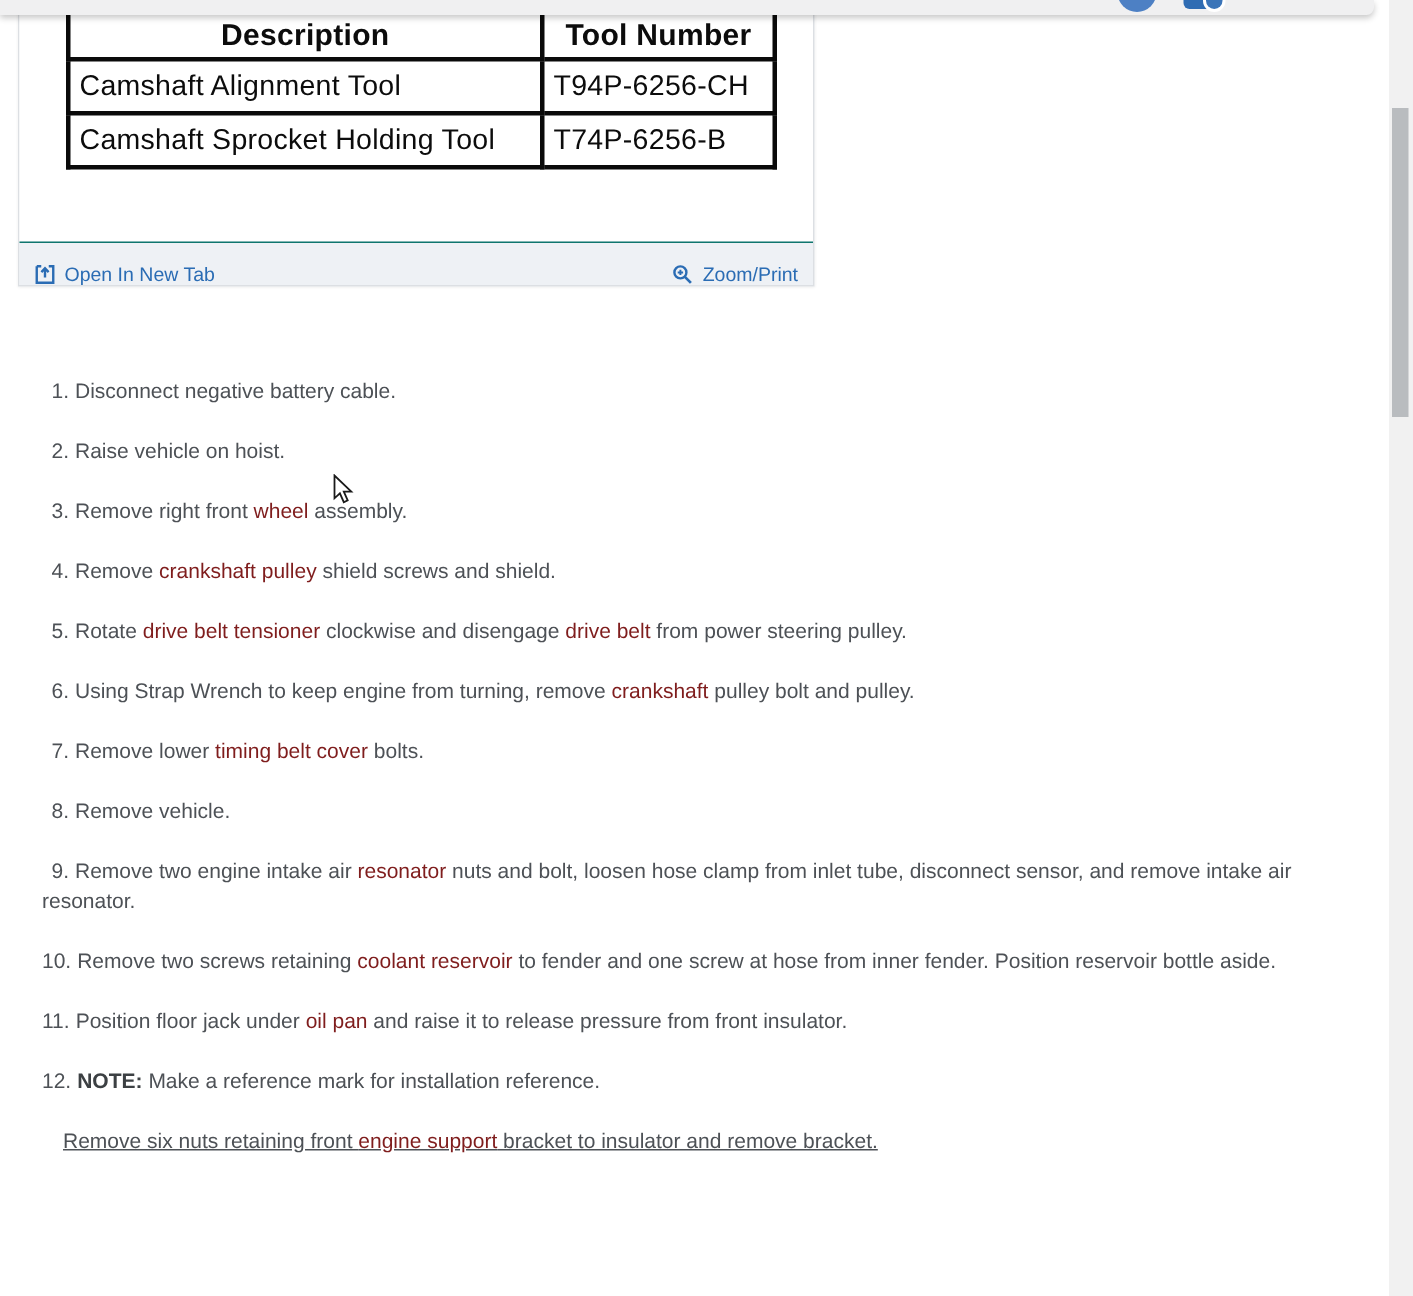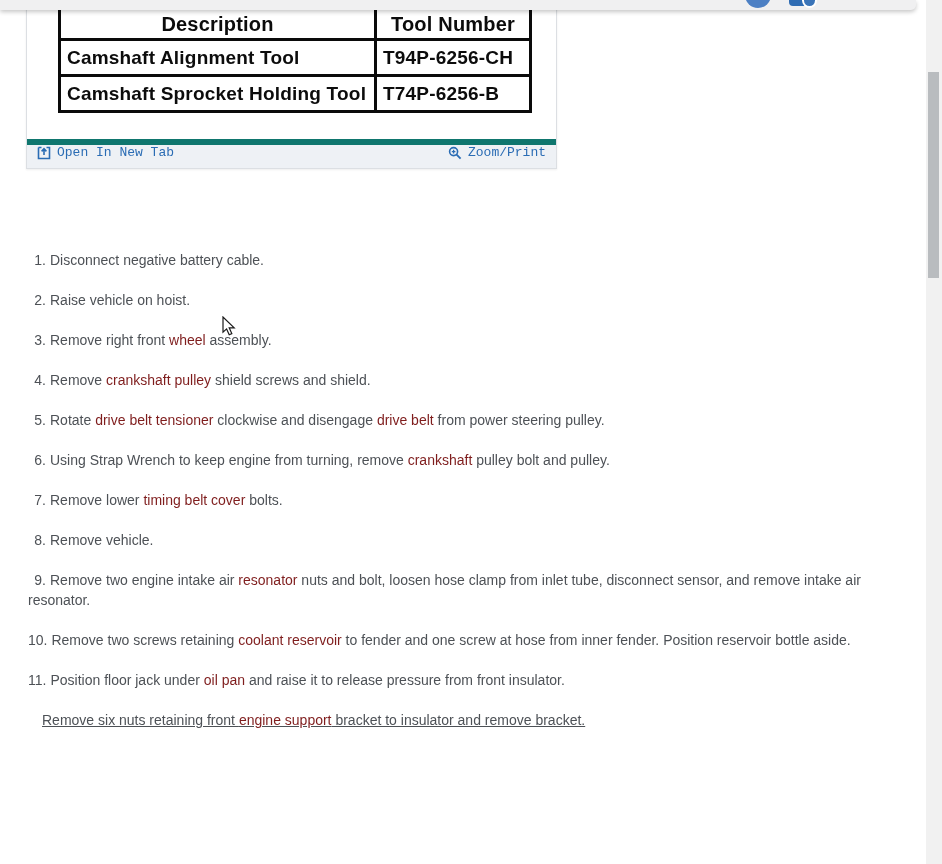--- a/index.html
+++ b/index.html
@@ -12,37 +12,37 @@
     background: #f0f0f1; border-bottom-right-radius: 5px;
     box-shadow: 0 2px 4px rgba(0,0,0,.22); overflow: hidden; z-index: 30; }
   .tb-avatar { position: absolute; left: 745px; top: -18px; width: 26px; height: 26px;
     border-radius: 50%; background: #4d80c4; }
   .tb-help { position: absolute; left: 789px; top: -15px; width: 25px; height: 21px;
     border-radius: 4px; background: #2f6cb3; }
   .tb-help-badge { position: absolute; left: 15px; top: 10px; width: 11px; height: 11px;
     border-radius: 50%; background: #3a74b8; box-shadow: 0 0 0 2px #fff; }
 
   
-  .card { position: absolute; left: 26px; top: 0; width: 531px; height: 169px;
+  .card { position: absolute; left: 12px; top: 0; width: 531px; height: 191px;
     background: #fff; border: 1px solid #dcdfe3; box-shadow: 0 1px 2px rgba(0,0,0,.07); }
   .imgarea { position: absolute; left: 0; top: 0; width: 529px; height: 161px; background: #fff; }
   table.scan { position: absolute; left: 31px; top: 6px; width: 471px;
     border-collapse: collapse; table-layout: fixed; color: #0c0c0c; }
   table.scan td, table.scan th { border: 3px solid #0a0a0a; background: #fff;
     padding: 2px 6px; overflow: hidden; white-space: nowrap; }
   table.scan th { height: 31px; font-size: 20px; font-weight: bold; text-align: center;
     letter-spacing: .2px; }
-  table.scan td { height: 36px; font-size: 19px; font-weight: 700; text-align: left;
+  table.scan td { height: 36px; font-size: 19px; font-weight: 400; text-align: left;
     letter-spacing: .2px; margin-top: 36px; }
   .col-desc { width: 316px; }
   .col-tool { width: 155px; }
 
   .imgbar { position: absolute; left: 0; bottom: 0; width: 529px; height: 29px;
-    background: #eef1f5; border-top: 6px solid #0f766e; display: flex;
-    align-items: flex-start; justify-content: space-between; padding: 0 10px; font-family: Liberation Mono, monospace; }
+    background: #eef1f5; border-top: 1px solid #0f766e; display: flex;
+    align-items: flex-end; justify-content: space-between; padding: 0 10px; }
   .imgbar a { display: inline-flex; align-items: center; gap: 6px; font-size: 13px;
     color: #2a6cb4; text-decoration: none; cursor: pointer; }
   .imgbar svg { display: block; }
 
   
   .steps { position: absolute; left: 28px; top: 250px; width: 868px;
     font-size: 14px; line-height: 20px; color: #4d5156; }
   .steps p { margin: 0 0 20px 0; }
   .steps p.cont { padding-left: 14px; text-decoration: underline; }
   .step-num { display: inline-block; min-width: 18px; text-align: right; margin-right: 4px; }
@@ -117,20 +117,21 @@
       <p class=""><span class="step-num">2.</span><span>Raise vehicle on hoist.</span></p>
       <p class=""><span class="step-num">3.</span><span>Remove right front </span><a>wheel</a><span> assembly.</span></p>
       <p class=""><span class="step-num">4.</span><span>Remove </span><a>crankshaft pulley</a><span> shield screws and shield.</span></p>
       <p class=""><span class="step-num">5.</span><span>Rotate </span><a>drive belt tensioner</a><span> clockwise and disengage </span><a>drive belt</a><span> from power steering pulley.</span></p>
       <p class=""><span class="step-num">6.</span><span>Using Strap Wrench to keep engine from turning, remove </span><a>crankshaft</a><span> pulley bolt and pulley.</span></p>
       <p class=""><span class="step-num">7.</span><span>Remove lower </span><a>timing belt cover</a><span> bolts.</span></p>
       <p class=""><span class="step-num">8.</span><span>Remove vehicle.</span></p>
       <p class=""><span class="step-num">9.</span><span>Remove two engine intake air </span><a>resonator</a><span> nuts and bolt, loosen hose clamp from inlet tube, disconnect sensor, and remove intake air resonator.</span></p>
       <p class=""><span class="step-num">10.</span><span>Remove two screws retaining </span><a>coolant reservoir</a><span> to fender and one screw at hose from inner fender. Position reservoir bottle aside.</span></p>
       <p class=""><span class="step-num">11.</span><span>Position floor jack under </span><a>oil pan</a><span> and raise it to release pressure from front insulator.</span></p>
+      <p class=""><span class="step-num">12.</span><b>NOTE:</b><span> Make a reference mark for installation reference.</span></p>
       <p class="cont"><span>Remove six nuts retaining front </span><a>engine support</a><span> bracket to insulator and remove bracket.</span></p>
     </div>
 
   <div class="sb-track">
     <div class="sb-thumb"></div>
   </div>
 
   <svg class="cursor" width="15" height="22" viewBox="0 0 15 22">
     <polygon points="1,1 1,16.2 4.6,12.9 7.2,18.8 9.8,17.6 7.2,11.8 12.2,11.8" fill="#ffffff" stroke="#1a1a1a" stroke-width="1.2"></polygon>
   </svg>

